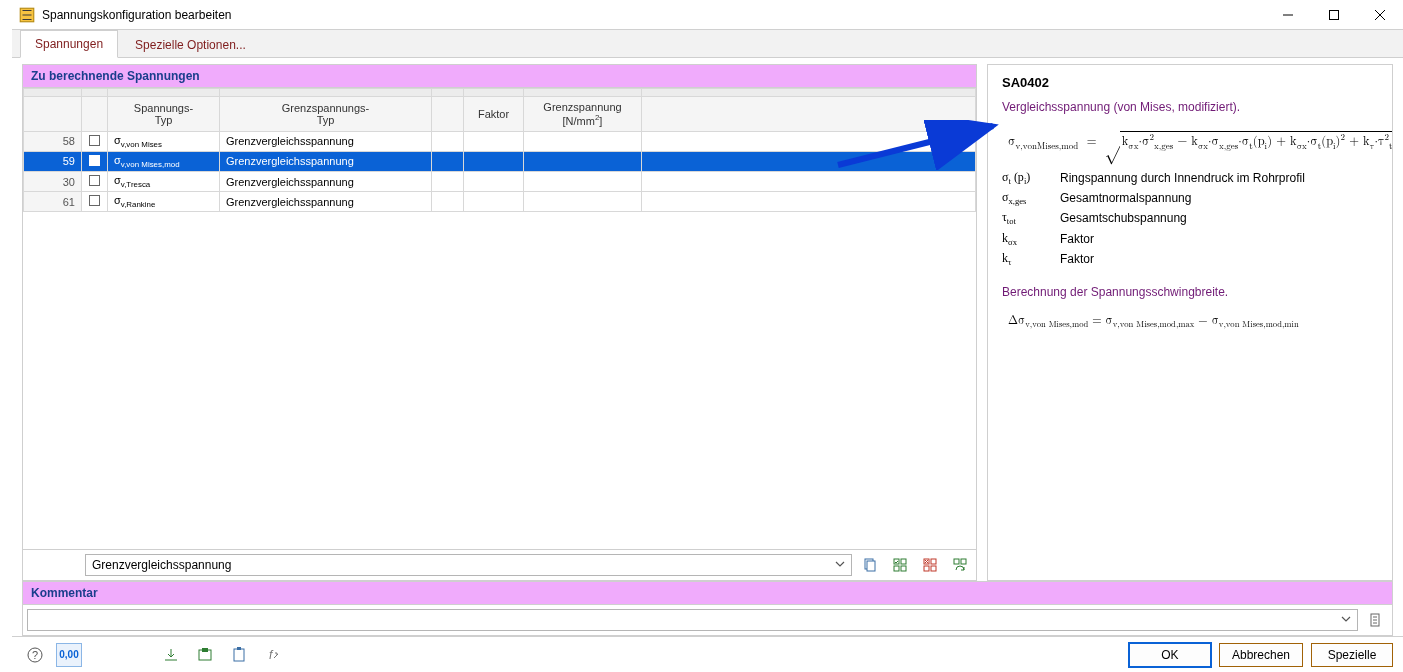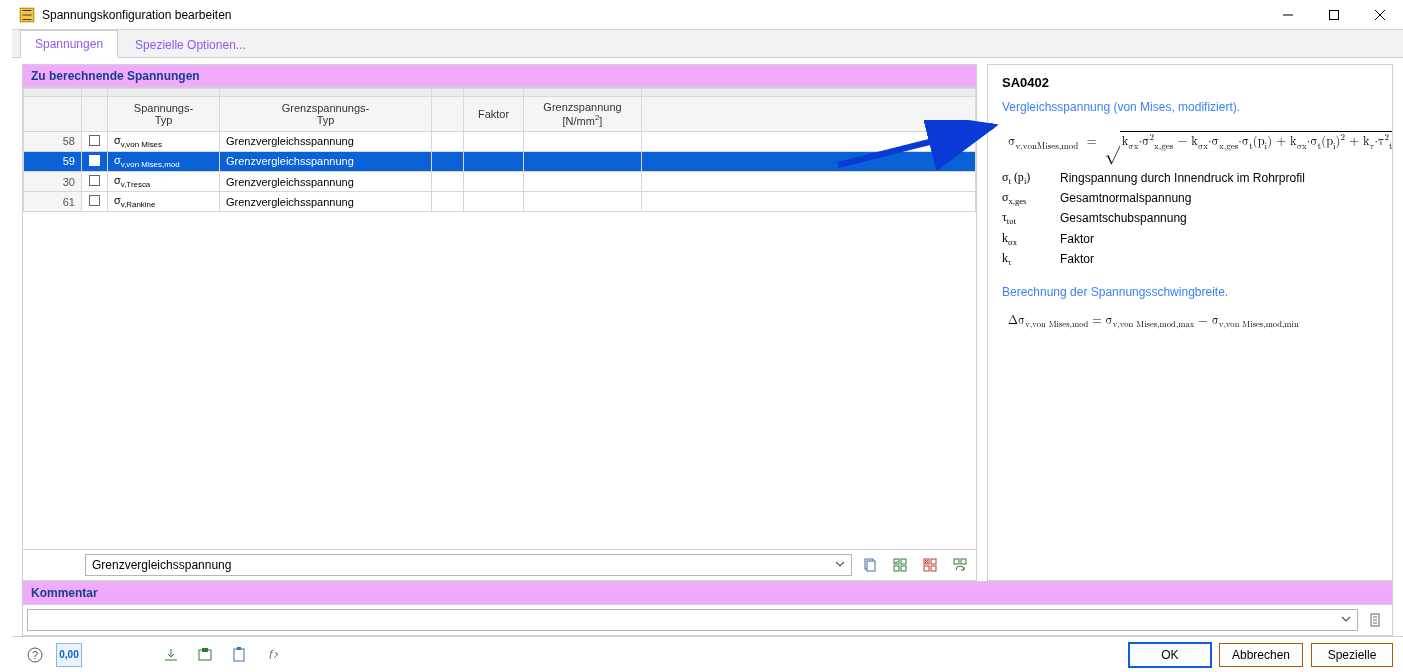--- a/index.html
+++ b/index.html
@@ -22,21 +22,21 @@
   .titlebar .title { flex:0 0 auto; font-size:12px; }
   .titlebar .spacer { flex:1; }
   .winbtn { width:46px; height:30px; display:flex; align-items:center; justify-content:center; }
   .winbtn svg { width:10px; height:10px; stroke:#000; stroke-width:1; fill:none;}
   
   .tabstrip {
     height:28px; background:#f2f2f2; display:flex; align-items:flex-end;
     border-bottom:1px solid #cfcfcf; padding:0 8px;
   }
   .tab {
-    padding:6px 14px 6px 14px; font-size:12px; color:#8b5cf6;
+    padding:6px 14px 6px 14px; font-size:12px; color:#7f1d1d;
     border:1px solid transparent; border-bottom:none; margin-right:2px;
     position:relative; top:1px;
   }
   .tab.active { background:#fff; border-color:#cfcfcf; border-bottom:1px solid #fff;}
   
   .content { flex:1; display:flex; flex-direction:column; padding:6px 10px 0 10px; }
   .upper { flex:1; display:flex; gap:10px; min-height:0;}
   .left-panel {
     flex:1; display:flex; flex-direction:column; border:1px solid #cfcfcf; min-width:0;
   }
@@ -87,21 +87,21 @@
   .comment-section {
     border:1px solid #cfcfcf; display:flex; flex-direction:column;
   }
   .comment-row { display:flex; align-items:center; padding:4px; gap:6px;}
   .comment-row .dropdown { margin-left:0;}
   
   .right-panel {
     width:406px; border:1px solid #cfcfcf; padding:10px 14px; overflow:auto; background:#fff;
   }
   .right-panel h3 { margin:0 0 10px 0; font-size:13px; font-weight:700; color:#000;}
-  .right-panel p { margin:0 0 14px 0; font-size:12px; color:#3b82f6;}
+  .right-panel p { margin:0 0 14px 0; font-size:12px; color:#701a75;}
   .formula {
     font-family: "Cambria Math","Latin Modern Math","Times New Roman",serif;
     font-size:12.5px; color:#000; white-space:nowrap; margin:6px 0 18px 6px;
   }
   .formula .sqrt-body { border-top:1px solid #000; padding:0 2px; display:inline-block;}
   .defs { margin:6px 0 18px 0;}
   .defs .row { display:flex; gap:12px; margin:4px 0; font-size:12px; align-items:center;}
   .defs .sym { width:46px; font-family:"Cambria Math","Times New Roman",serif;}
   
   .arrow-overlay { position:absolute; pointer-events:none; }

